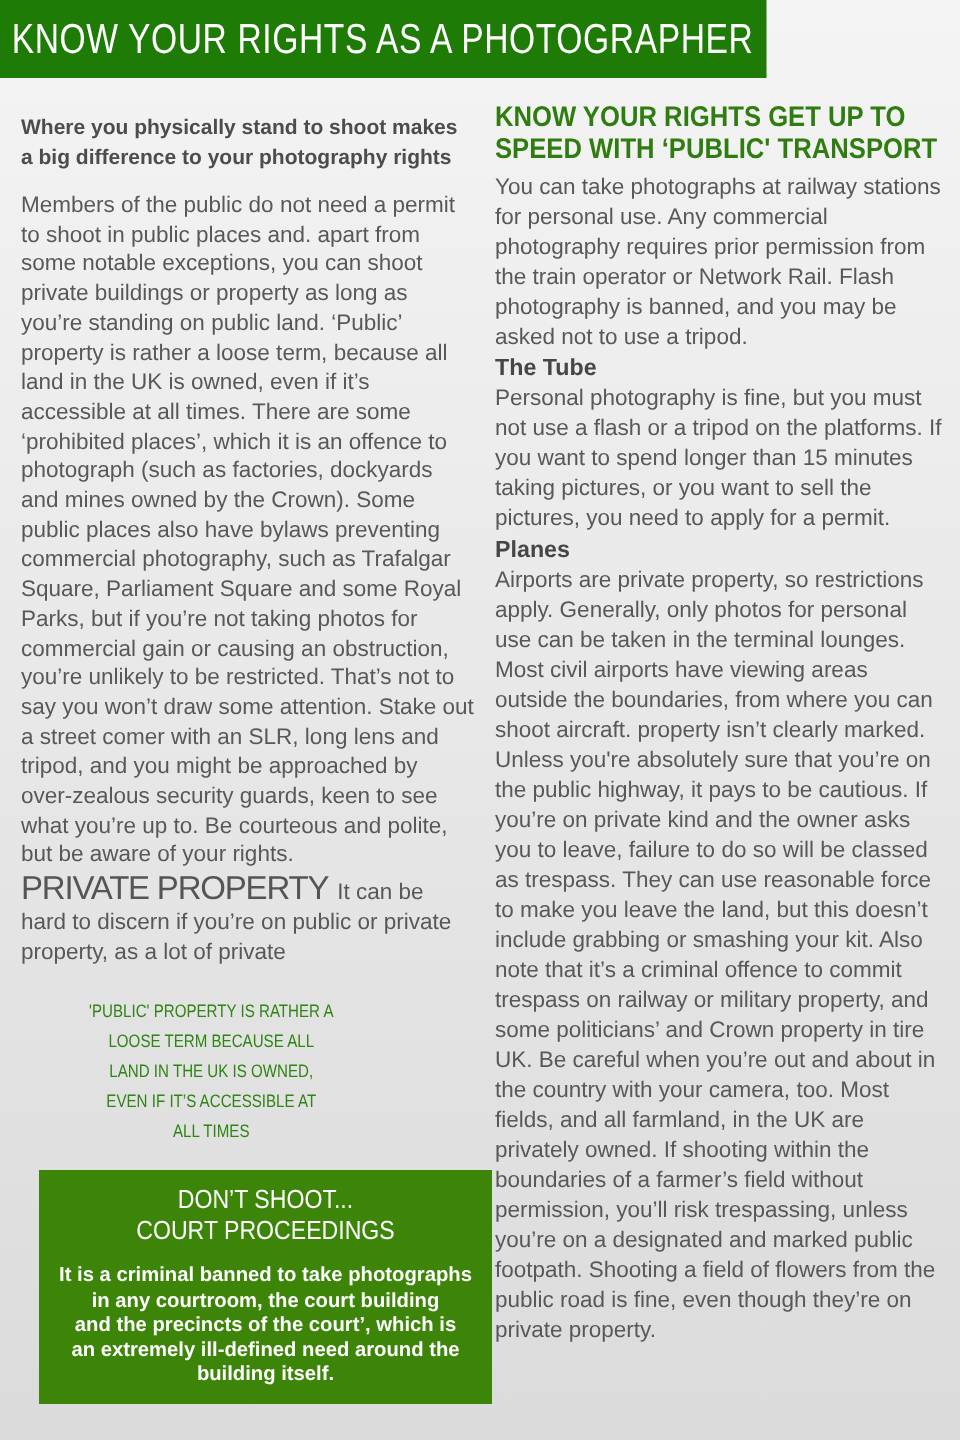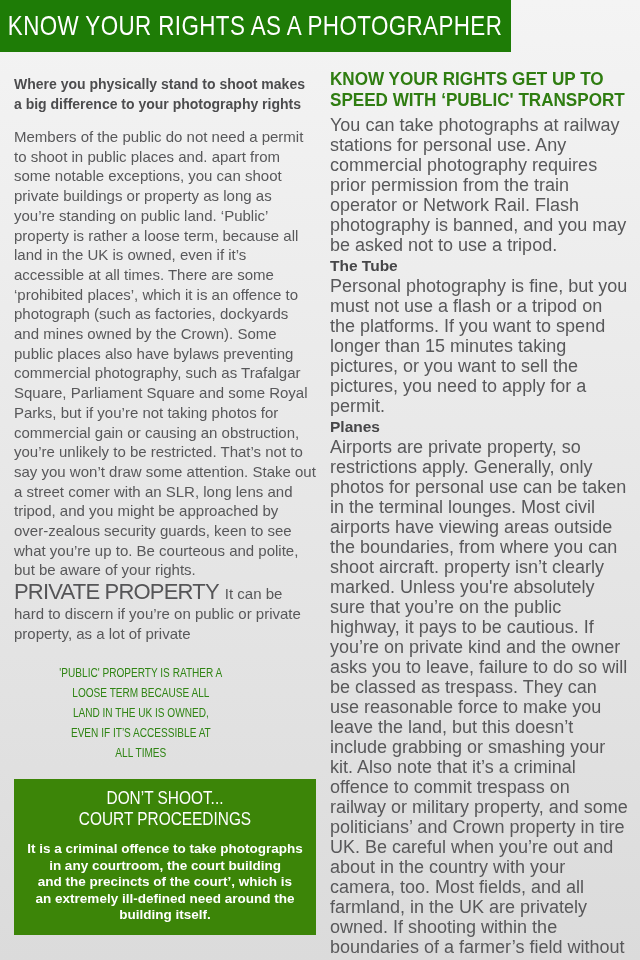--- a/index.html
+++ b/index.html
@@ -55,38 +55,39 @@
     font-size:12px;font-weight:400;line-height:20px;text-align:center;
   }
   .pullquote .cond{transform:scaleX(0.84);}
   .green-box{
     margin-top:16px;
     background:var(--box-green,#3c8508);
     color:#fff;
     padding:9px 10px 11px 10px;
     box-sizing:border-box;
     width:302px;
+    margin-left:12px;
   }
   .box-title{
     text-align:center;font-size:17.5px;font-weight:400;line-height:21px;
   }
   .box-title .condc{display:block;white-space:nowrap;transform:scaleX(0.88);transform-origin:50% 50%;}
   .box-body{
     margin-top:11px;
     text-align:center;font-size:13.5px;font-weight:600;line-height:16.5px;
   }
   .box-body span{display:block;white-space:nowrap;}
   .section-label{
     margin:1px 0 0 0;
     color:#464648;font-size:15.5px;font-weight:700;line-height:20px;
   }
   .section-text{
     margin:0;
     color:var(--body-text,#58585a);
-    font-size:18px;line-height:20px;
+    font-size:15px;line-height:20px;
   }
   .right-heading{margin-bottom:5px;}
 </style>
 </head>
 <body>
 
 <div class="page">
 
   <header class="banner">
     <h1>KNOW YOUR RIGHTS AS A PHOTOGRAPHER</h1>
@@ -106,21 +107,21 @@
         <span class="cond">LAND IN THE UK IS OWNED,</span>
         <span class="cond">EVEN IF IT’S ACCESSIBLE AT</span>
         <span class="cond">ALL TIMES</span>
       </div>
       <div class="green-box">
         <div class="box-title">
           <span class="condc">DON’T SHOOT...</span>
           <span class="condc">COURT PROCEEDINGS</span>
         </div>
         <div class="box-body">
-          <span>It is a criminal offence to take photographs</span>
+          <span>It is a criminal banned to take photographs</span>
           <span>in any courtroom, the court building</span>
           <span>and the precincts of the court’, which is</span>
           <span>an extremely ill-defined need around the</span>
           <span>building itself.</span>
         </div>
       </div>
     </div>
 
     <div class="col-right">
       <h2 class="green-heading right-heading">

